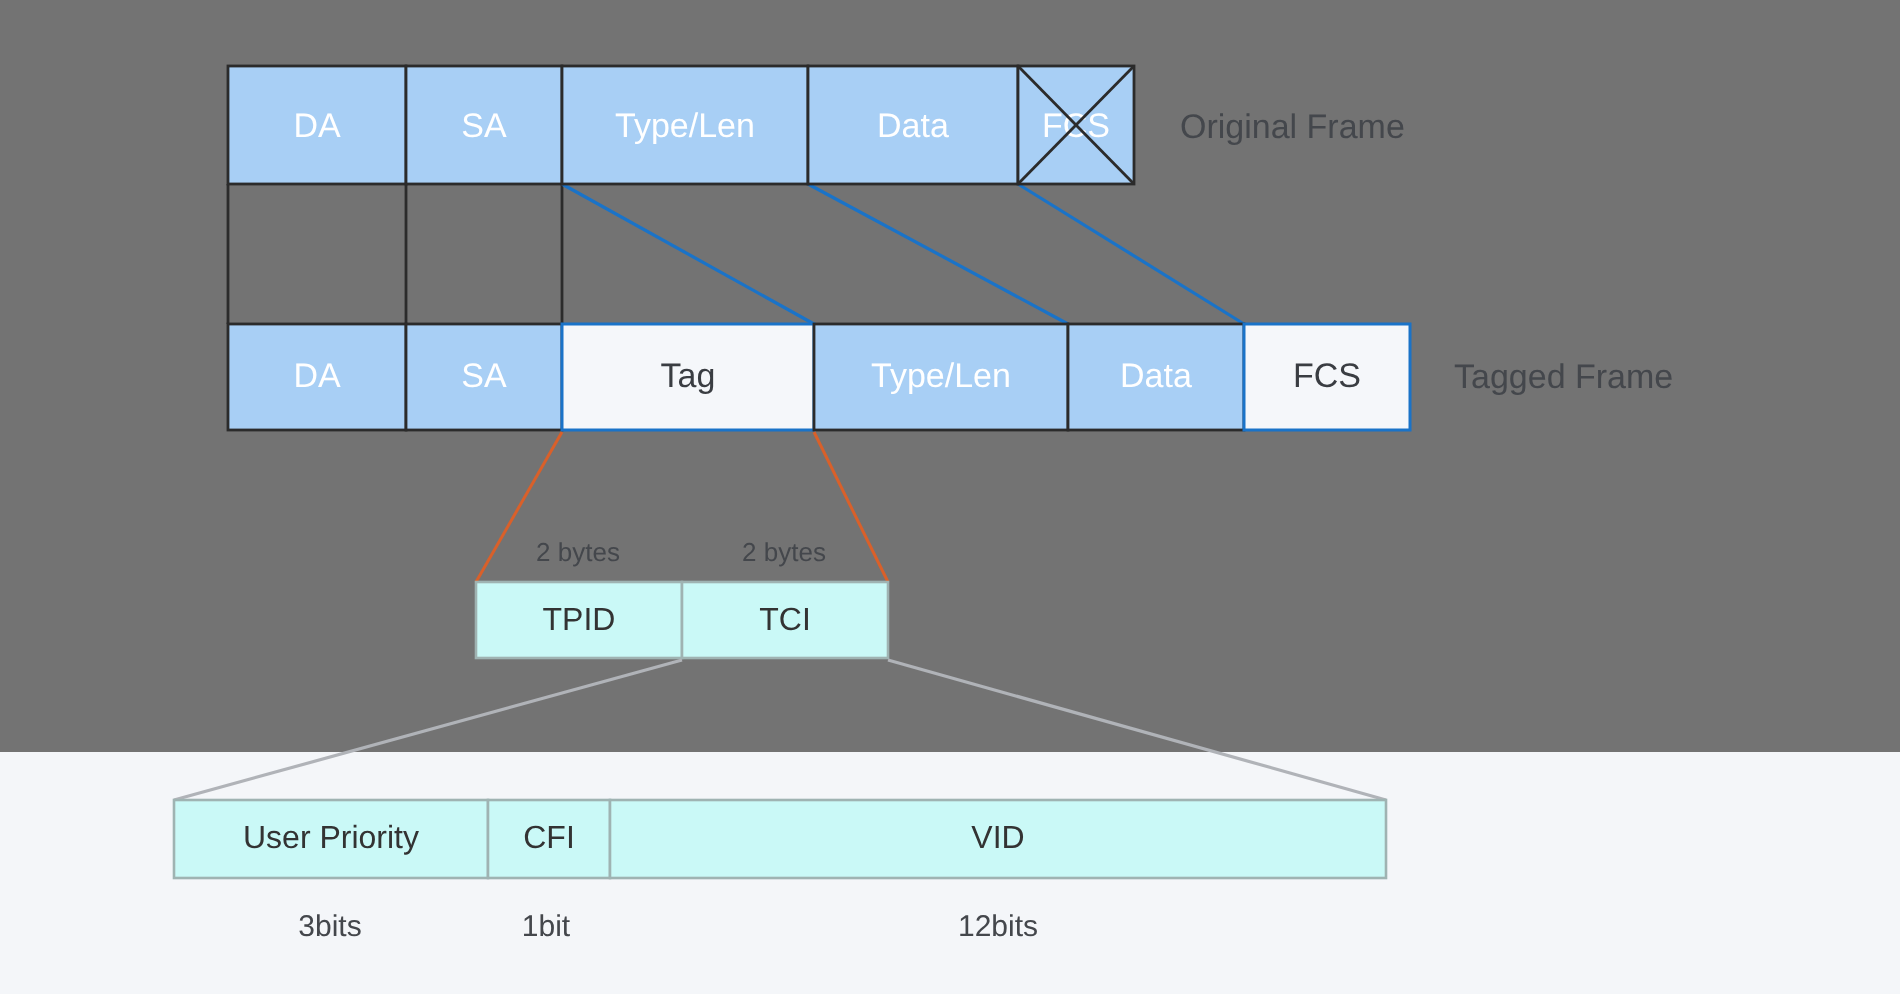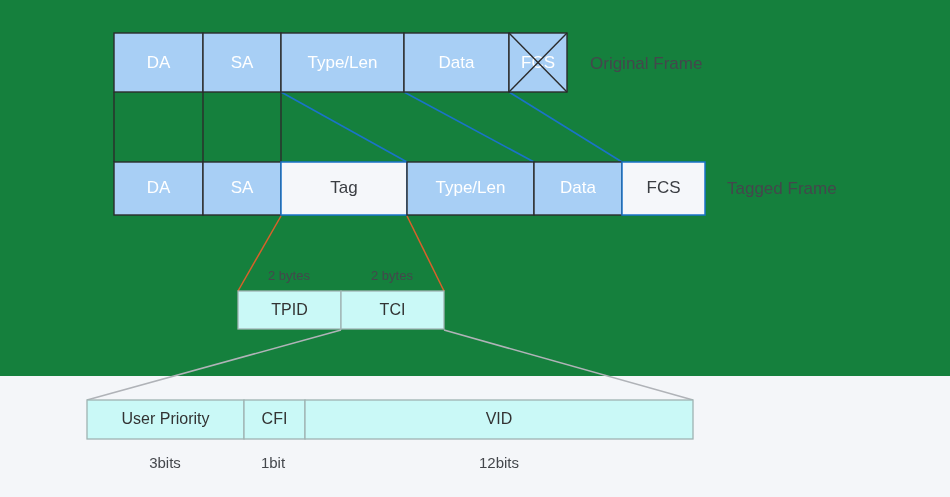--- a/index.html
+++ b/index.html
@@ -10,21 +10,21 @@
   body {
     width: 950px;
     height: 497px;
     font-family: "Liberation Sans", sans-serif;
     overflow: hidden;
   }
   #diagram-root {
     position: relative;
     width: 950px;
     height: 376px;
-    background: #15803d;
+    background: #737373;
     text-decoration: underline;
   }
   svg.canvas {
     position: absolute;
     top: 0;
     left: 0;
     width: 950px;
     height: 497px;
   }
   .cell-text {

